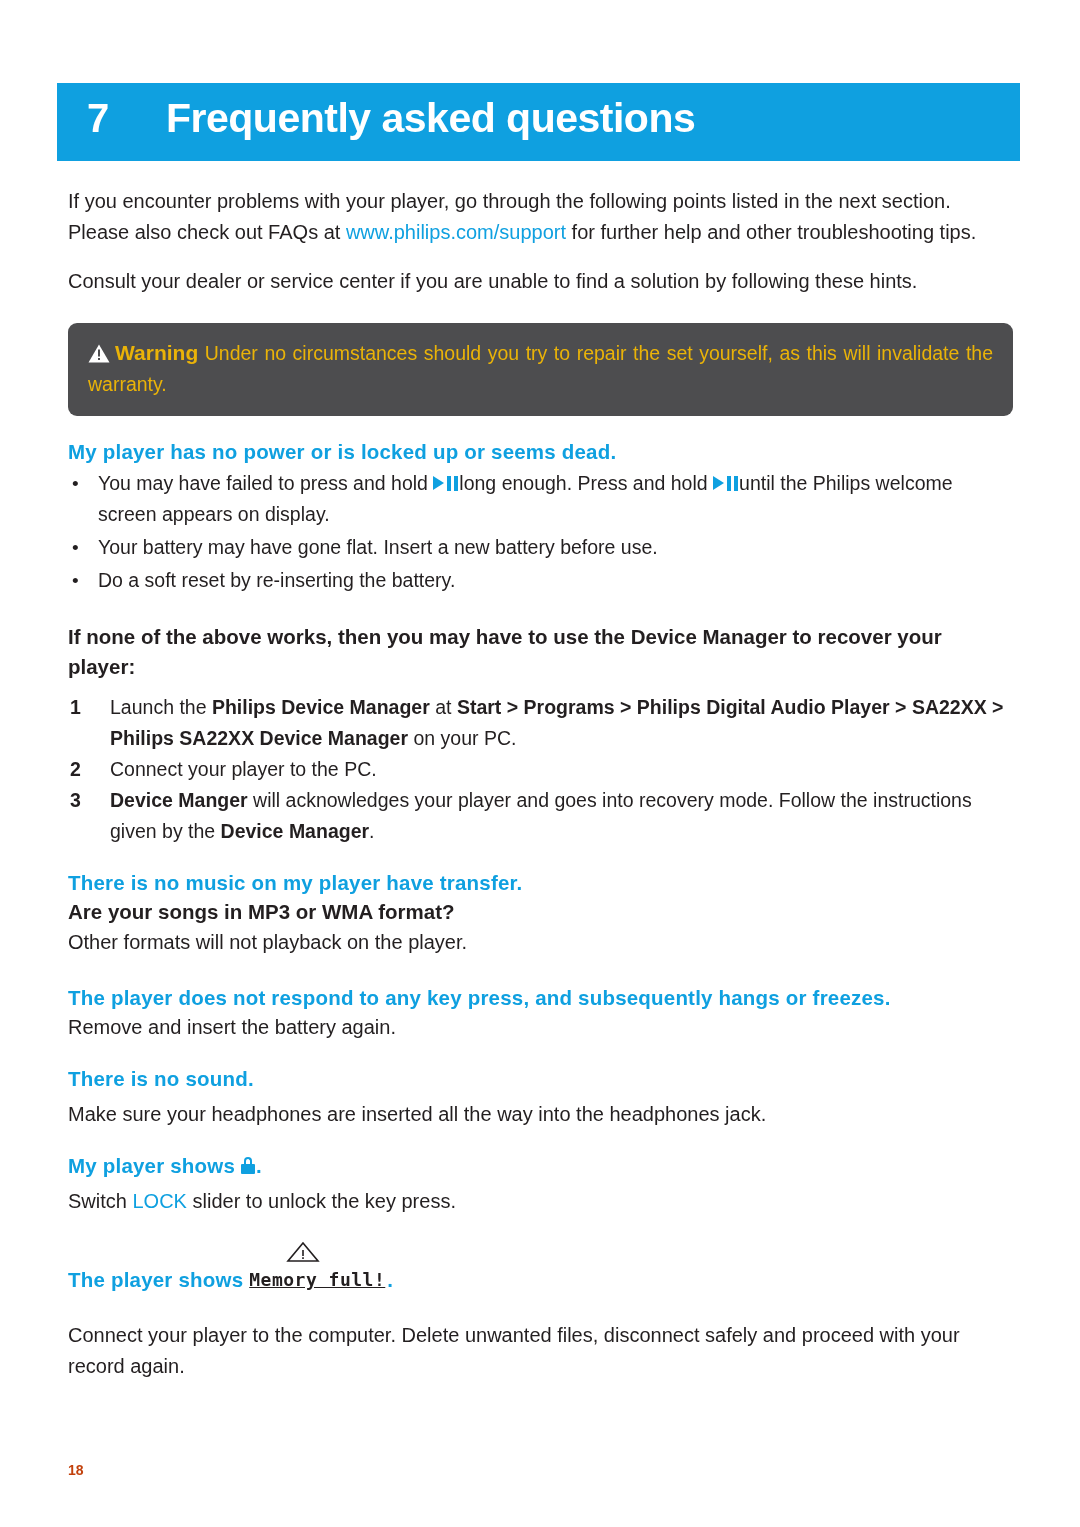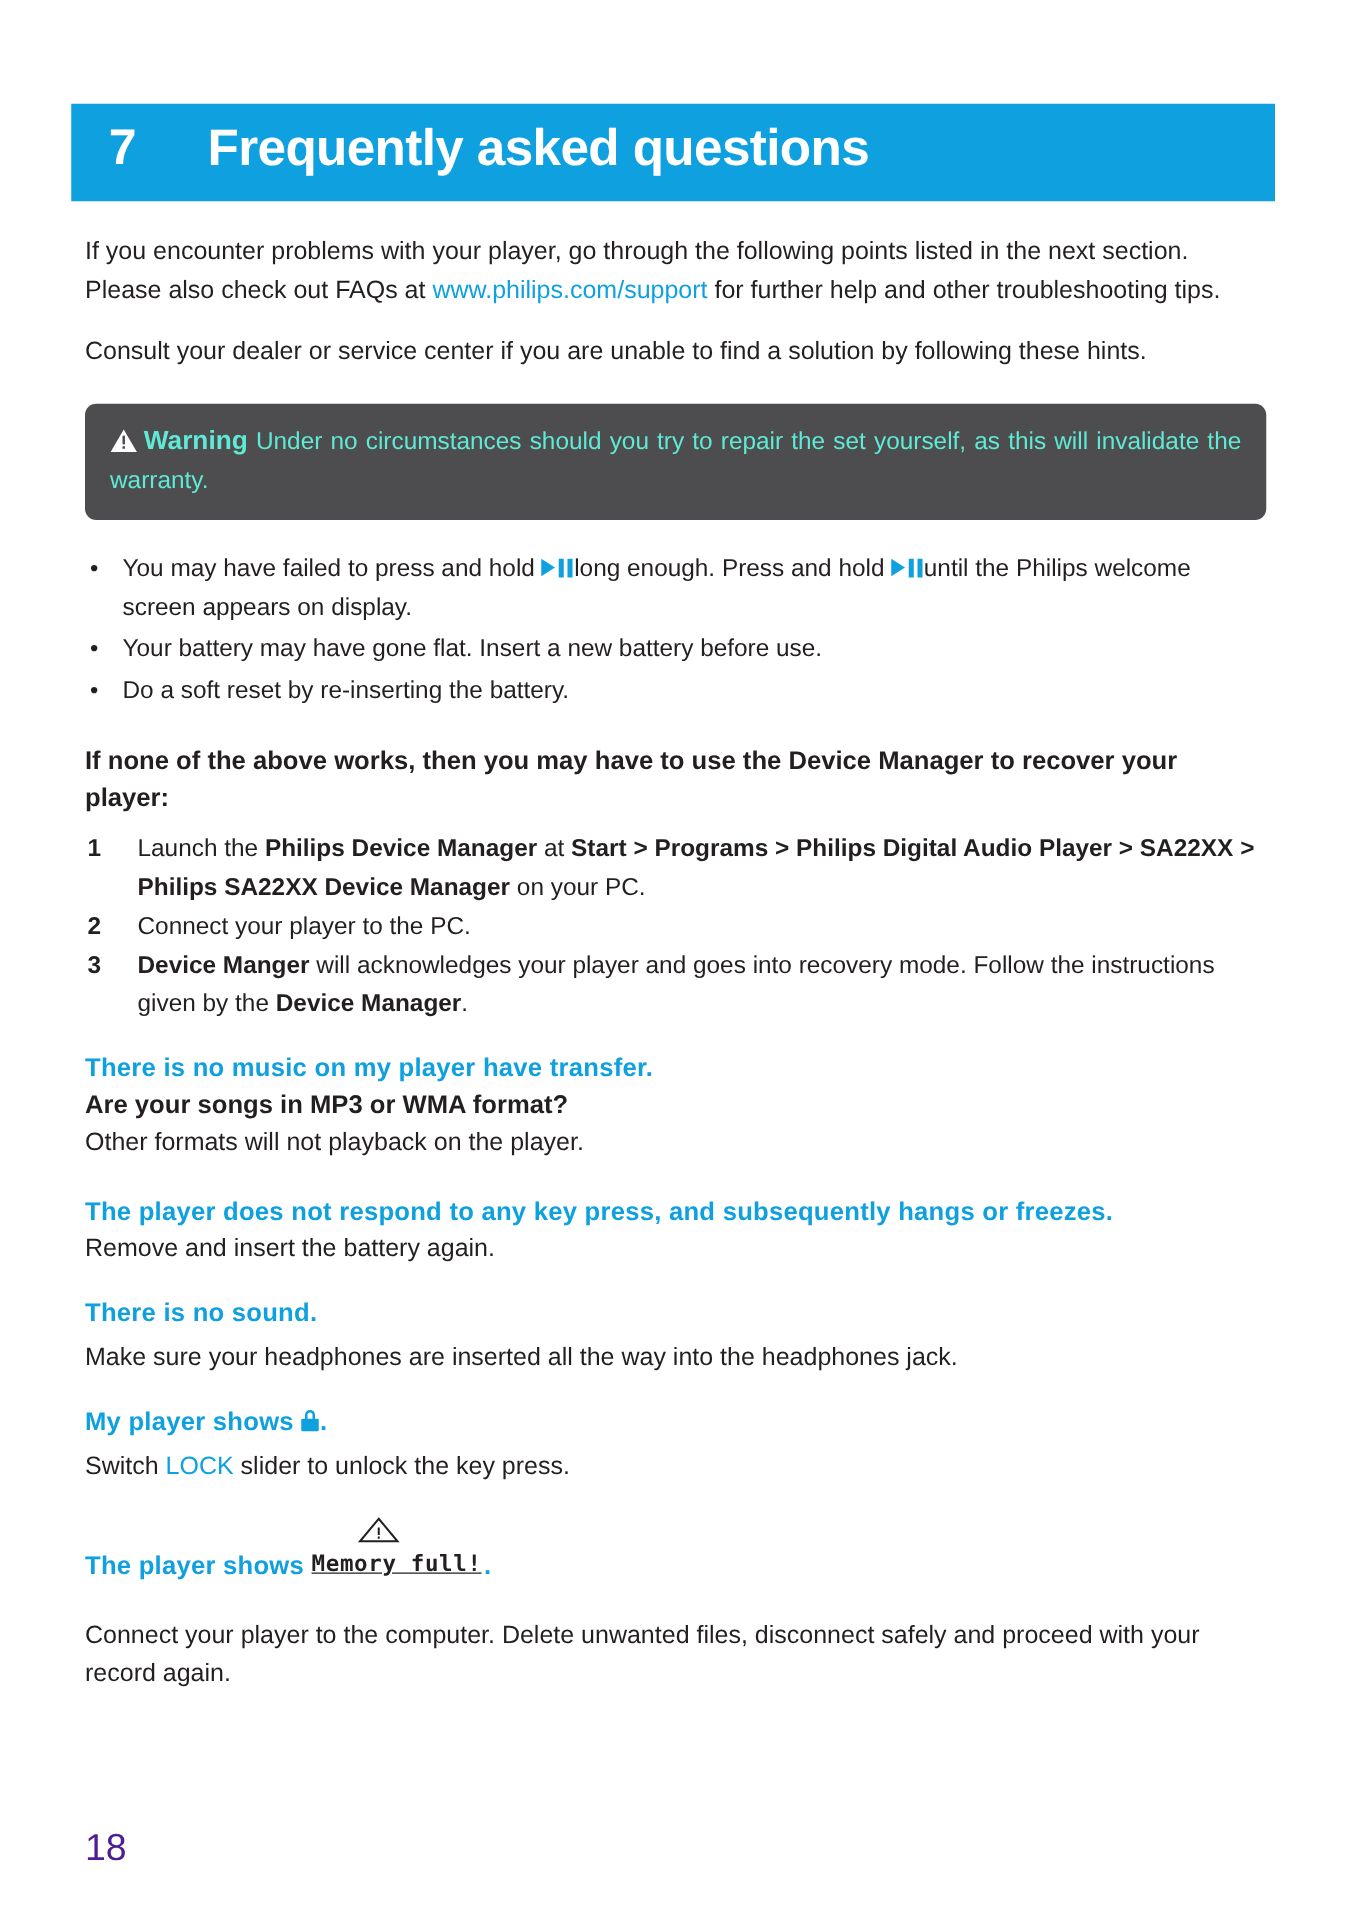--- a/index.html
+++ b/index.html
@@ -76,21 +76,21 @@
     text-decoration: none;
   }
 
   
   .warning-box {
     position: relative;
     margin-top: 26px;
     width: 945px;
     background: #4d4d4f;
     border-radius: 9px;
-    color: #5eead4;
+    color: #eab308;
     padding: 14px 20px 16px 20px;
     box-sizing: border-box;
     font-size: 19.5px;
     line-height: 31px;
     text-align: justify;
   }
   .warn-icon {
     display: inline-block;
     vertical-align: -3px;
     width: 22px;
@@ -249,22 +249,23 @@
     letter-spacing: 0.5px;
     white-space: nowrap;
     text-decoration: underline;
   }
 
   
   .page-number {
     position: absolute;
     left: 68px;
     top: 1462px;
-    font-size: 30px;
-    color: #4c1d95;
+    font-size: 14px;
+    color: #c2410c;
+    font-weight: bold;
   }
 </style>
 </head>
 <body>
 
 <div class="page">
 
   <div class="chapter-banner">
     <span class="num">7</span>
     <span class="title">Frequently asked questions</span>
@@ -283,20 +284,21 @@
         <svg width="22" height="19" viewBox="0 0 22 19">
           <path d="M11 0.5 L21.5 18.5 L0.5 18.5 Z" fill="#ffffff"></path>
           <rect x="10" y="5.5" width="2" height="7" fill="#4d4d4f"></rect>
           <rect x="10" y="14" width="2" height="2" fill="#4d4d4f"></rect>
         </svg>
       </span><span class="warn-word">Warning</span> <span>Under no circumstances should you try to repair the set yourself, as this will invalidate the warranty.</span>
     </div>
 
     <div class="spacer-22"></div>
 
+    <h3 class="blue-head">My player has no power or is locked up or seems dead.</h3>
 
     <ul class="bullets">
       <li>You may have failed to press and hold <span class="playpause"><span class="tri"></span><span class="b1"></span><span class="b2"></span></span>long enough. Press and hold <span class="playpause"><span class="tri"></span><span class="b1"></span><span class="b2"></span></span>until the Philips welcome screen appears on display.</li>
       <li><span>Your battery may have gone flat. Insert a new battery before use.</span></li>
       <li><span>Do a soft reset by re-inserting the battery.</span></li>
     </ul>
 
     <div class="spacer-26"></div>
 
     <h3 class="black-head">If none of the above works, then you may have to use the Device Manager to recover your player:</h3>

